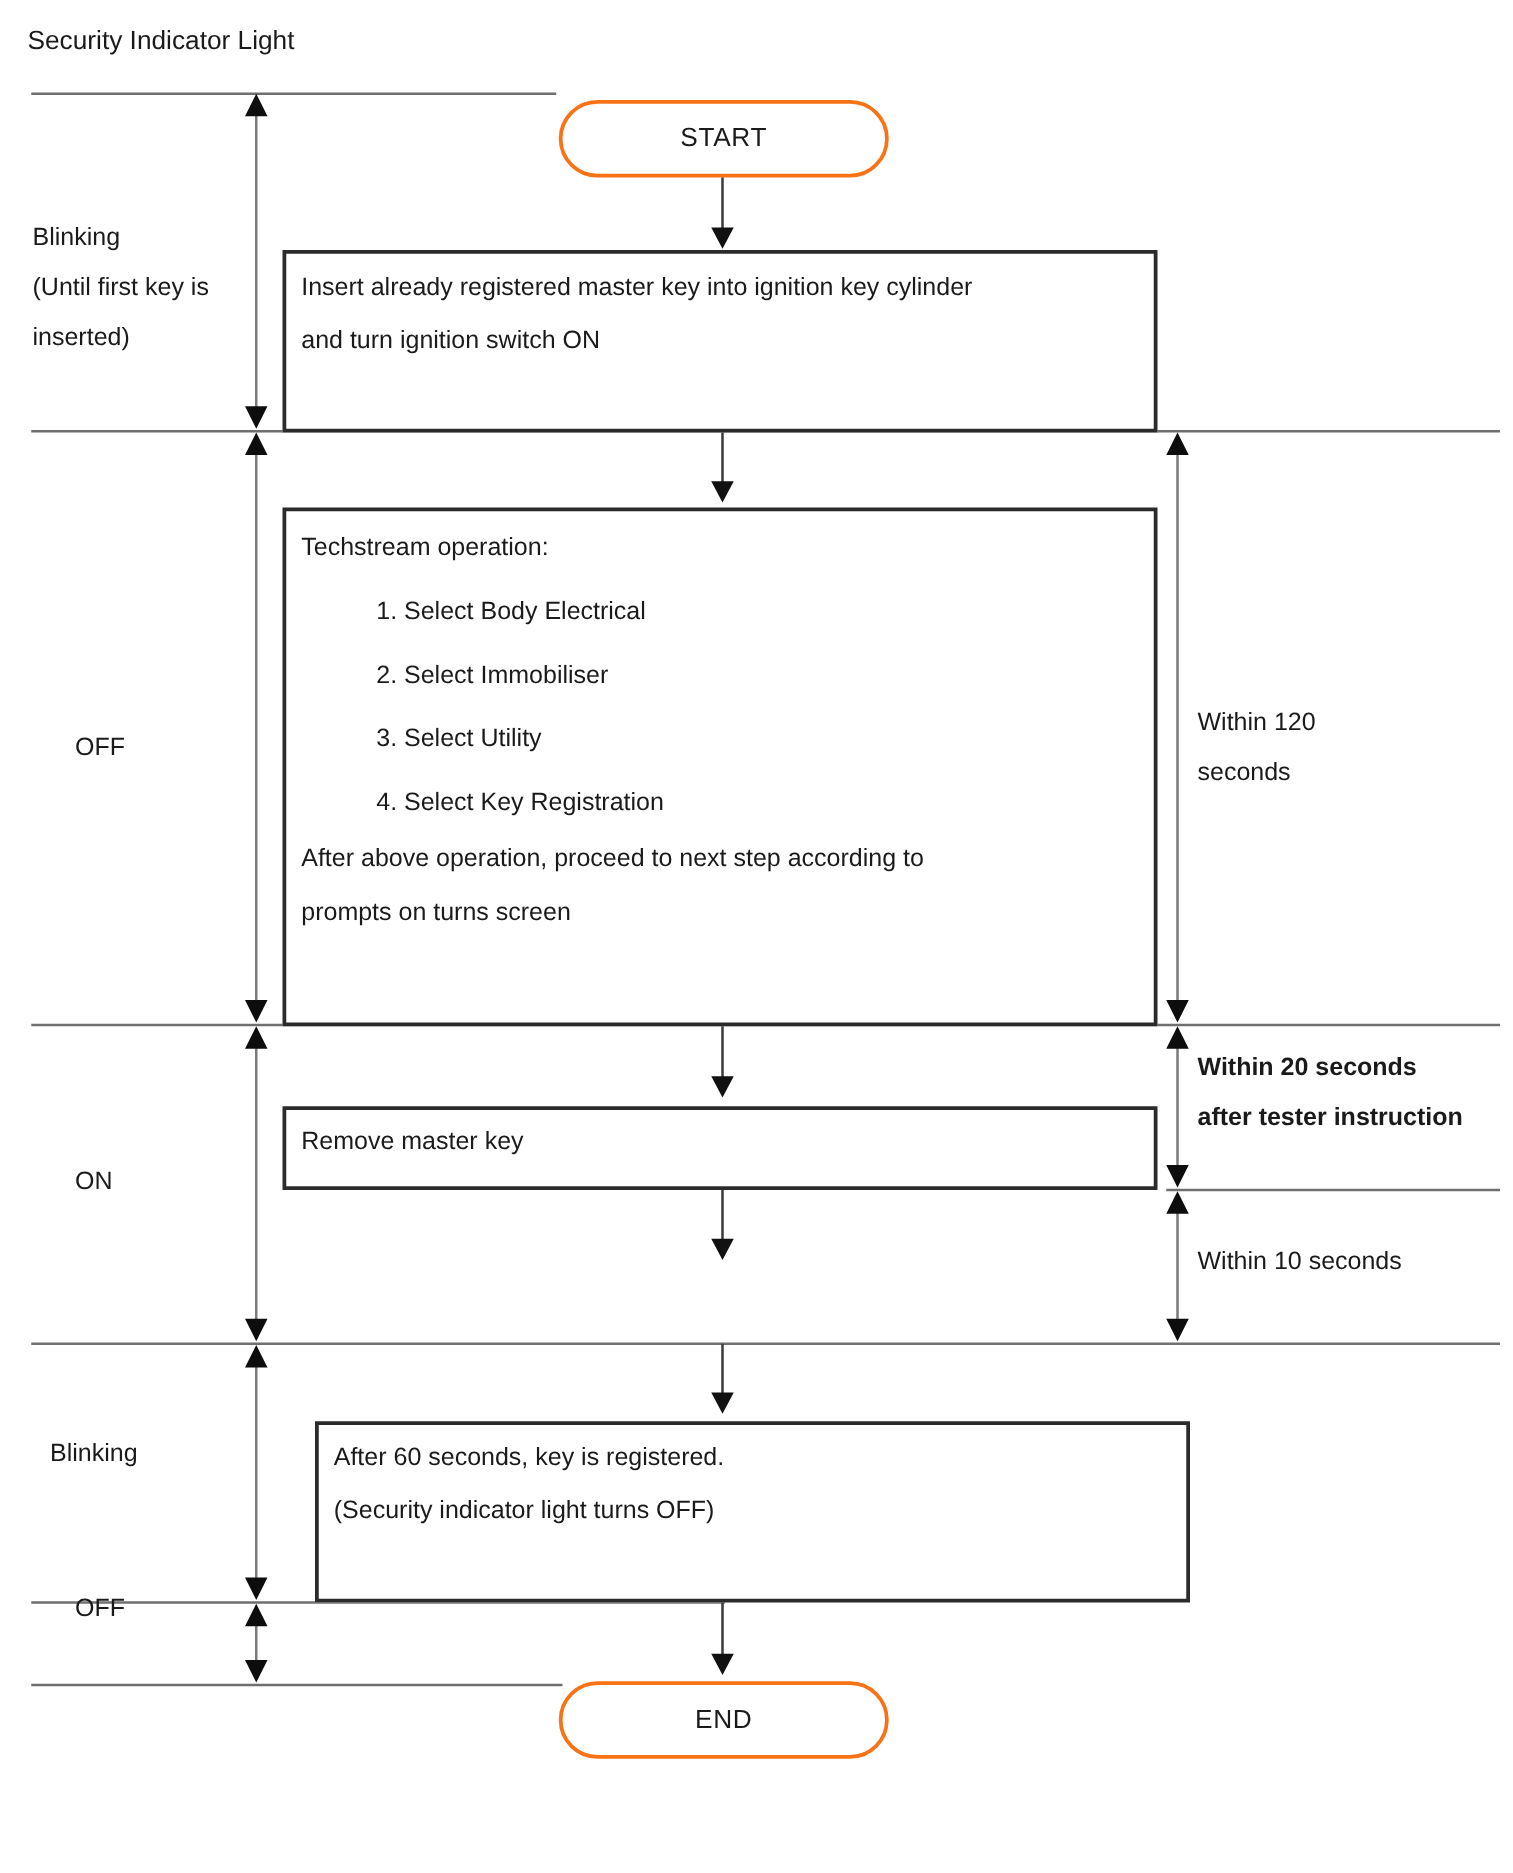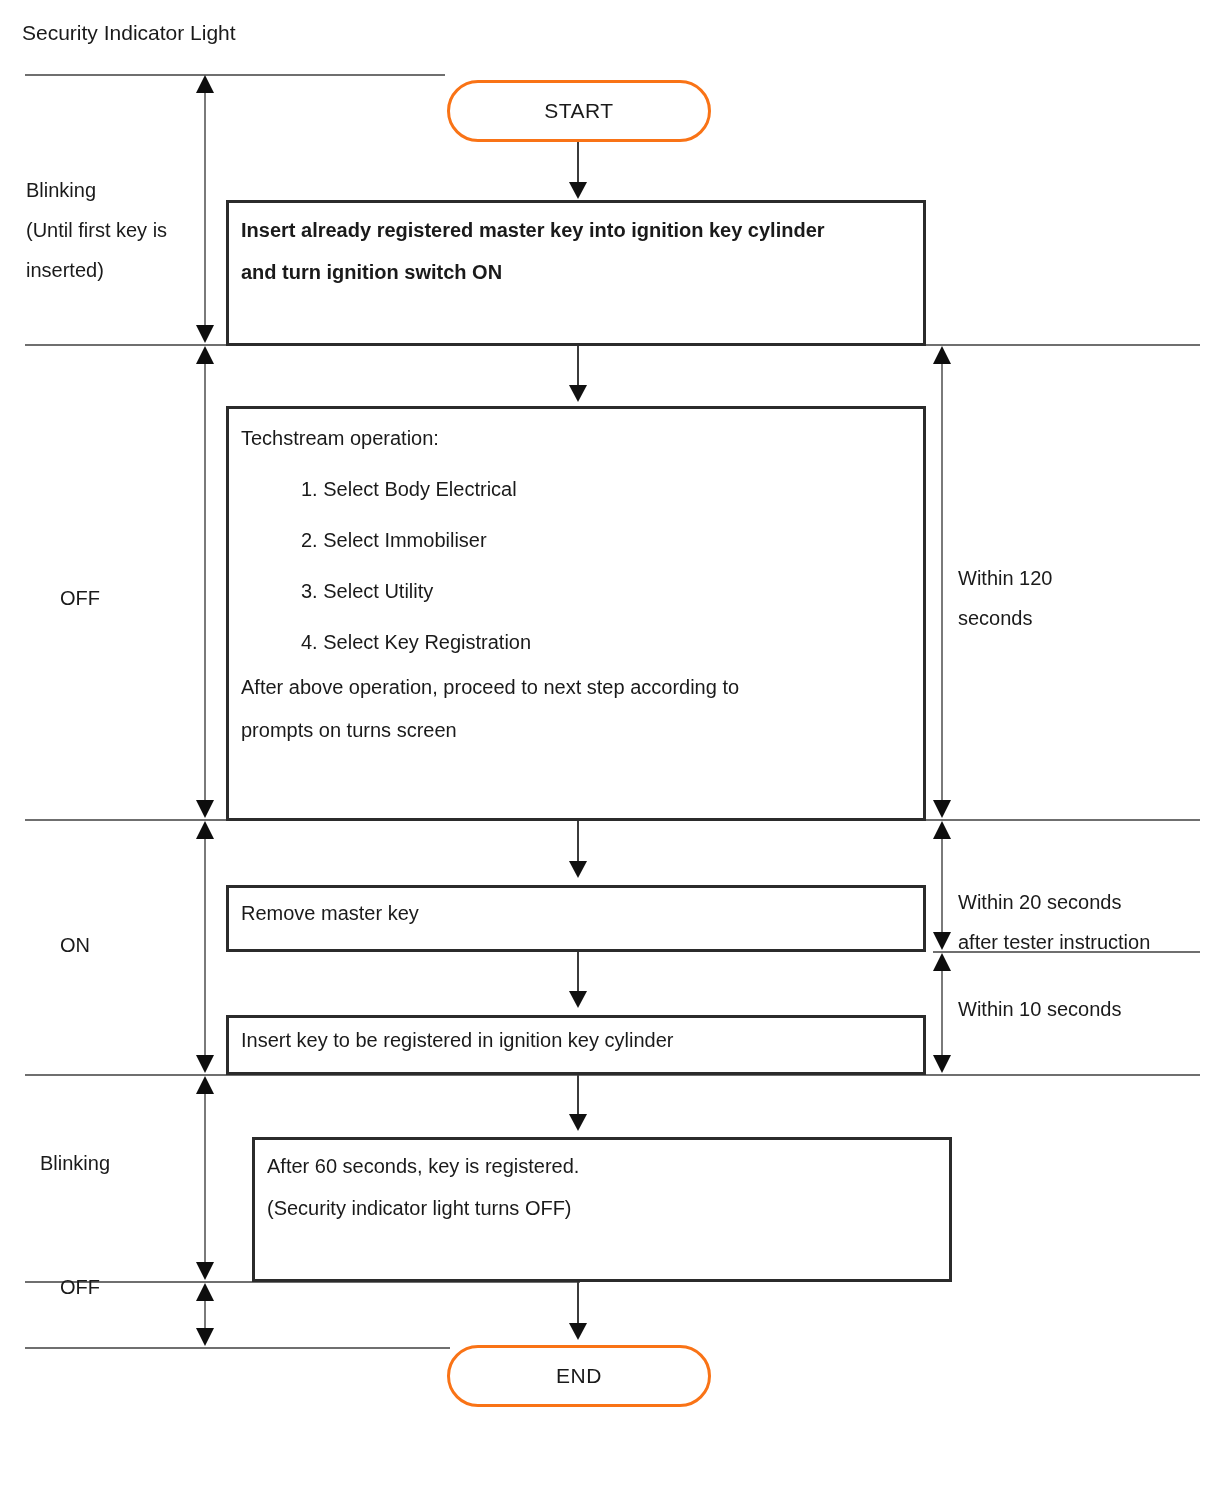--- a/index.html
+++ b/index.html
@@ -178,36 +178,36 @@
   </div>
   <div class="span-arrow" style="left:941px; top:970px; height:86px;">
     <span class="up"></span>
     <span class="down"></span>
   </div>
 
   <div class="side-label" style="left:958px; top:558px; width:250px;">
     <div>Within 120</div>
     <div>seconds</div>
   </div>
-  <div class="side-label" style="left:958px; top:882px; width:250px;">
+  <div class="side-label" style="left:958px; top:834px; width:250px;font-weight:bold;">
     <div>Within 20 seconds</div>
     <div>after tester instruction</div>
   </div>
   <div class="side-label" style="left:958px; top:989px; width:250px;">
     <div>Within 10 seconds</div>
   </div>
 
   <div class="oval" style="left:447px; top:80px; width:264px; height:62px;">
     <span>START</span>
   </div>
 
   <div class="flow" style="left:577px; top:142px; height:43px;"></div>
   <div class="flow-head" style="left:569px; top:182px;"></div>
 
-  <div class="box" style="left:226px; top:200px; width:700px; height:146px;font-weight:bold;">
+  <div class="box" style="left:226px; top:200px; width:700px; height:146px;">
     <div class="txt" style="top:6px;">Insert already registered master key into ignition key cylinder</div>
     <div class="txt" style="top:48px;">and turn ignition switch ON</div>
   </div>
 
   <div class="flow" style="left:577px; top:346px; height:42px;"></div>
   <div class="flow-head" style="left:569px; top:385px;"></div>
 
   <div class="box" style="left:226px; top:406px; width:700px; height:415px;">
     <div class="txt" style="top:8px;">Techstream operation:</div>
     <div class="txt indent" style="top:59px;">1. Select Body Electrical</div>
@@ -221,23 +221,20 @@
   <div class="flow" style="left:577px; top:821px; height:43px;"></div>
   <div class="flow-head" style="left:569px; top:861px;"></div>
 
   <div class="box" style="left:226px; top:885px; width:700px; height:67px;">
     <div class="txt" style="top:4px;">Remove master key</div>
   </div>
 
   <div class="flow" style="left:577px; top:952px; height:43px;"></div>
   <div class="flow-head" style="left:569px; top:991px;"></div>
 
-  <div class="box" style="left:226px; top:1015px; width:700px; height:60px;">
-    <div class="txt" style="top:1px;">Insert key to be registered in ignition key cylinder</div>
-  </div>
 
   <div class="flow" style="left:577px; top:1075px; height:43px;"></div>
   <div class="flow-head" style="left:569px; top:1114px;"></div>
 
   <div class="box" style="left:226px; top:1137px; width:700px; height:145px;margin-left:26px;">
     <div class="txt" style="top:5px;">After 60 seconds, key is registered.</div>
     <div class="txt" style="top:47px;">(Security indicator light turns OFF)</div>
   </div>
 
   <div class="flow" style="left:577px; top:1282px; height:45px;"></div>

